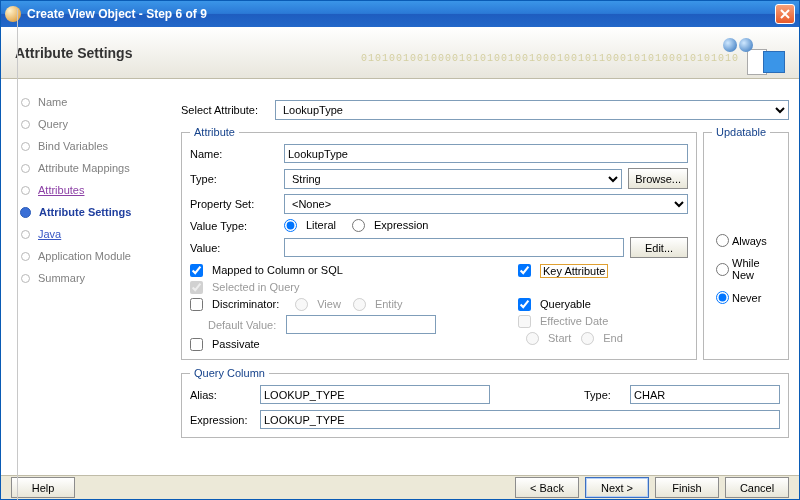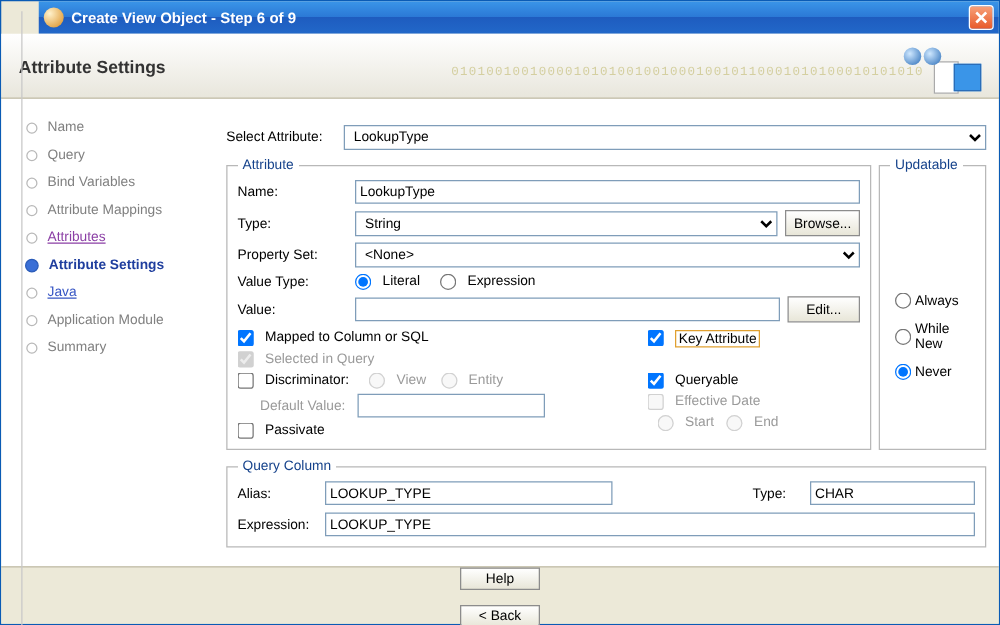--- a/index.html
+++ b/index.html
@@ -1,18 +1,18 @@
 <!DOCTYPE html>
 <html><head>
 <meta charset="utf-8">
 <style>
   * { box-sizing: border-box; margin: 0; padding: 0; }
   body { font-family: Tahoma, Arial, sans-serif; font-size: 11px; background: #fff; }
   .window { width: 800px; height: 500px; border: 1px solid #0a5bb5; position: relative; background: #ece9d8; display: flex; flex-direction: column; }
-  .titlebar { height: 26px; background: linear-gradient(to bottom, #3a95e8 0%, #2b79d6 48%, #1e5cbf 49%, #2268c9 100%); display: flex; align-items: center; padding: 0 4px; color: #fff; font-weight: bold; font-size: 12px; margin-left: 30px; }
+  .titlebar { height: 26px; background: linear-gradient(to bottom, #3a95e8 0%, #2b79d6 48%, #1e5cbf 49%, #2268c9 100%); display: flex; align-items: center; padding: 0 4px; color: #fff; font-weight: bold; font-size: 12px; }
   .titlebar .ticon { width: 16px; height: 16px; margin-right: 6px; background: radial-gradient(circle at 30% 30%, #fff2cc, #d98c1f); border-radius: 50%; }
   .titlebar .title { flex: 1; }
   .titlebar .closebtn { width: 20px; height: 20px; background: linear-gradient(to bottom, #f7a17a, #e85a2a); border: 1px solid #fff; border-radius: 3px; display: flex; align-items: center; justify-content: center; color: #fff; font-weight: bold; cursor: pointer; }
   .header { height: 52px; background: linear-gradient(to bottom, #fff, #e8e6dc); border-bottom: 1px solid #c0bca8; display: flex; align-items: center; padding: 0 14px; position: relative; }
   .header .htitle { font-size: 14px; font-weight: bold; color: #333; }
   .header .hicon { position: absolute; right: 10px; top: 4px; width: 70px; height: 44px; }
   .hicon .glasses { width: 32px; height: 20px; position: absolute; left: 4px; top: 4px; }
   .hicon .glasses::before, .hicon .glasses::after { content:""; position:absolute; width:14px; height:14px; border-radius:50%; background: radial-gradient(circle at 35% 35%, #cfe8ff, #2a6db8); }
   .hicon .glasses::before { left:0; top:3px; }
   .hicon .glasses::after { left:16px; top:3px; }
@@ -48,21 +48,21 @@
   input[type=radio], input[type=checkbox]{ margin:0 3px 0 0; vertical-align:middle;}
   .chk-row { display:flex; align-items:flex-start; gap:6px;}
   .cols2 { display:flex; }
   .colL { flex:1; }
   .colR { width:170px; }
   .muted { color:#9a9a9a; }
   .highlight { border:1px solid #e0a030; padding:0 2px;}
   .disabled-inp { background:#ece9d8; }
   .qcol-fs { margin-top:7px; }
   .qcol-grid { display:flex; gap:8px; align-items:center;}
-  .footer { height:46px; border-top:1px solid #c0bca8; background:#ece9d8; display:flex; align-items:center; padding: 0 10px; gap:6px;flex-direction:column;}
+  .footer { height:24px; border-top:1px solid #c0bca8; background:#ece9d8; display:flex; align-items:center; padding: 0 10px; gap:6px;}
   .footer .spacer { flex:1; }
   .upd-fs .radio { display:flex; align-items:center; margin: 10px 0 0 4px; }
   .subrow { margin-left:18px; display:flex; align-items:center; gap:10px;}
 </style>
 </head>
 <body>
 
 <div class="window">
   <div class="titlebar">
     <div class="ticon"></div>
@@ -246,21 +246,21 @@
             </label>
         </fieldset>
       </div>
 
       <fieldset class="qcol-fs">
         <legend>Query Column</legend>
         <div class="qcol-grid" style="margin-bottom:6px">
           <span style="width:62px">Alias:</span>
           <input type="text" style="width: 230px;" value="LOOKUP_TYPE">
           <span style="margin-left:auto;width:38px">Type:</span>
-          <input type="text" style="width: 132px;" value="CHAR">
+          <input type="text" style="width: 150px;" value="CHAR">
         </div>
         <div class="qcol-grid">
           <span style="width:62px">Expression:</span>
           <input type="text" style="flex: 1 1 0%;" value="LOOKUP_TYPE">
         </div>
       </fieldset>
 
     </div>
   </div>
 

